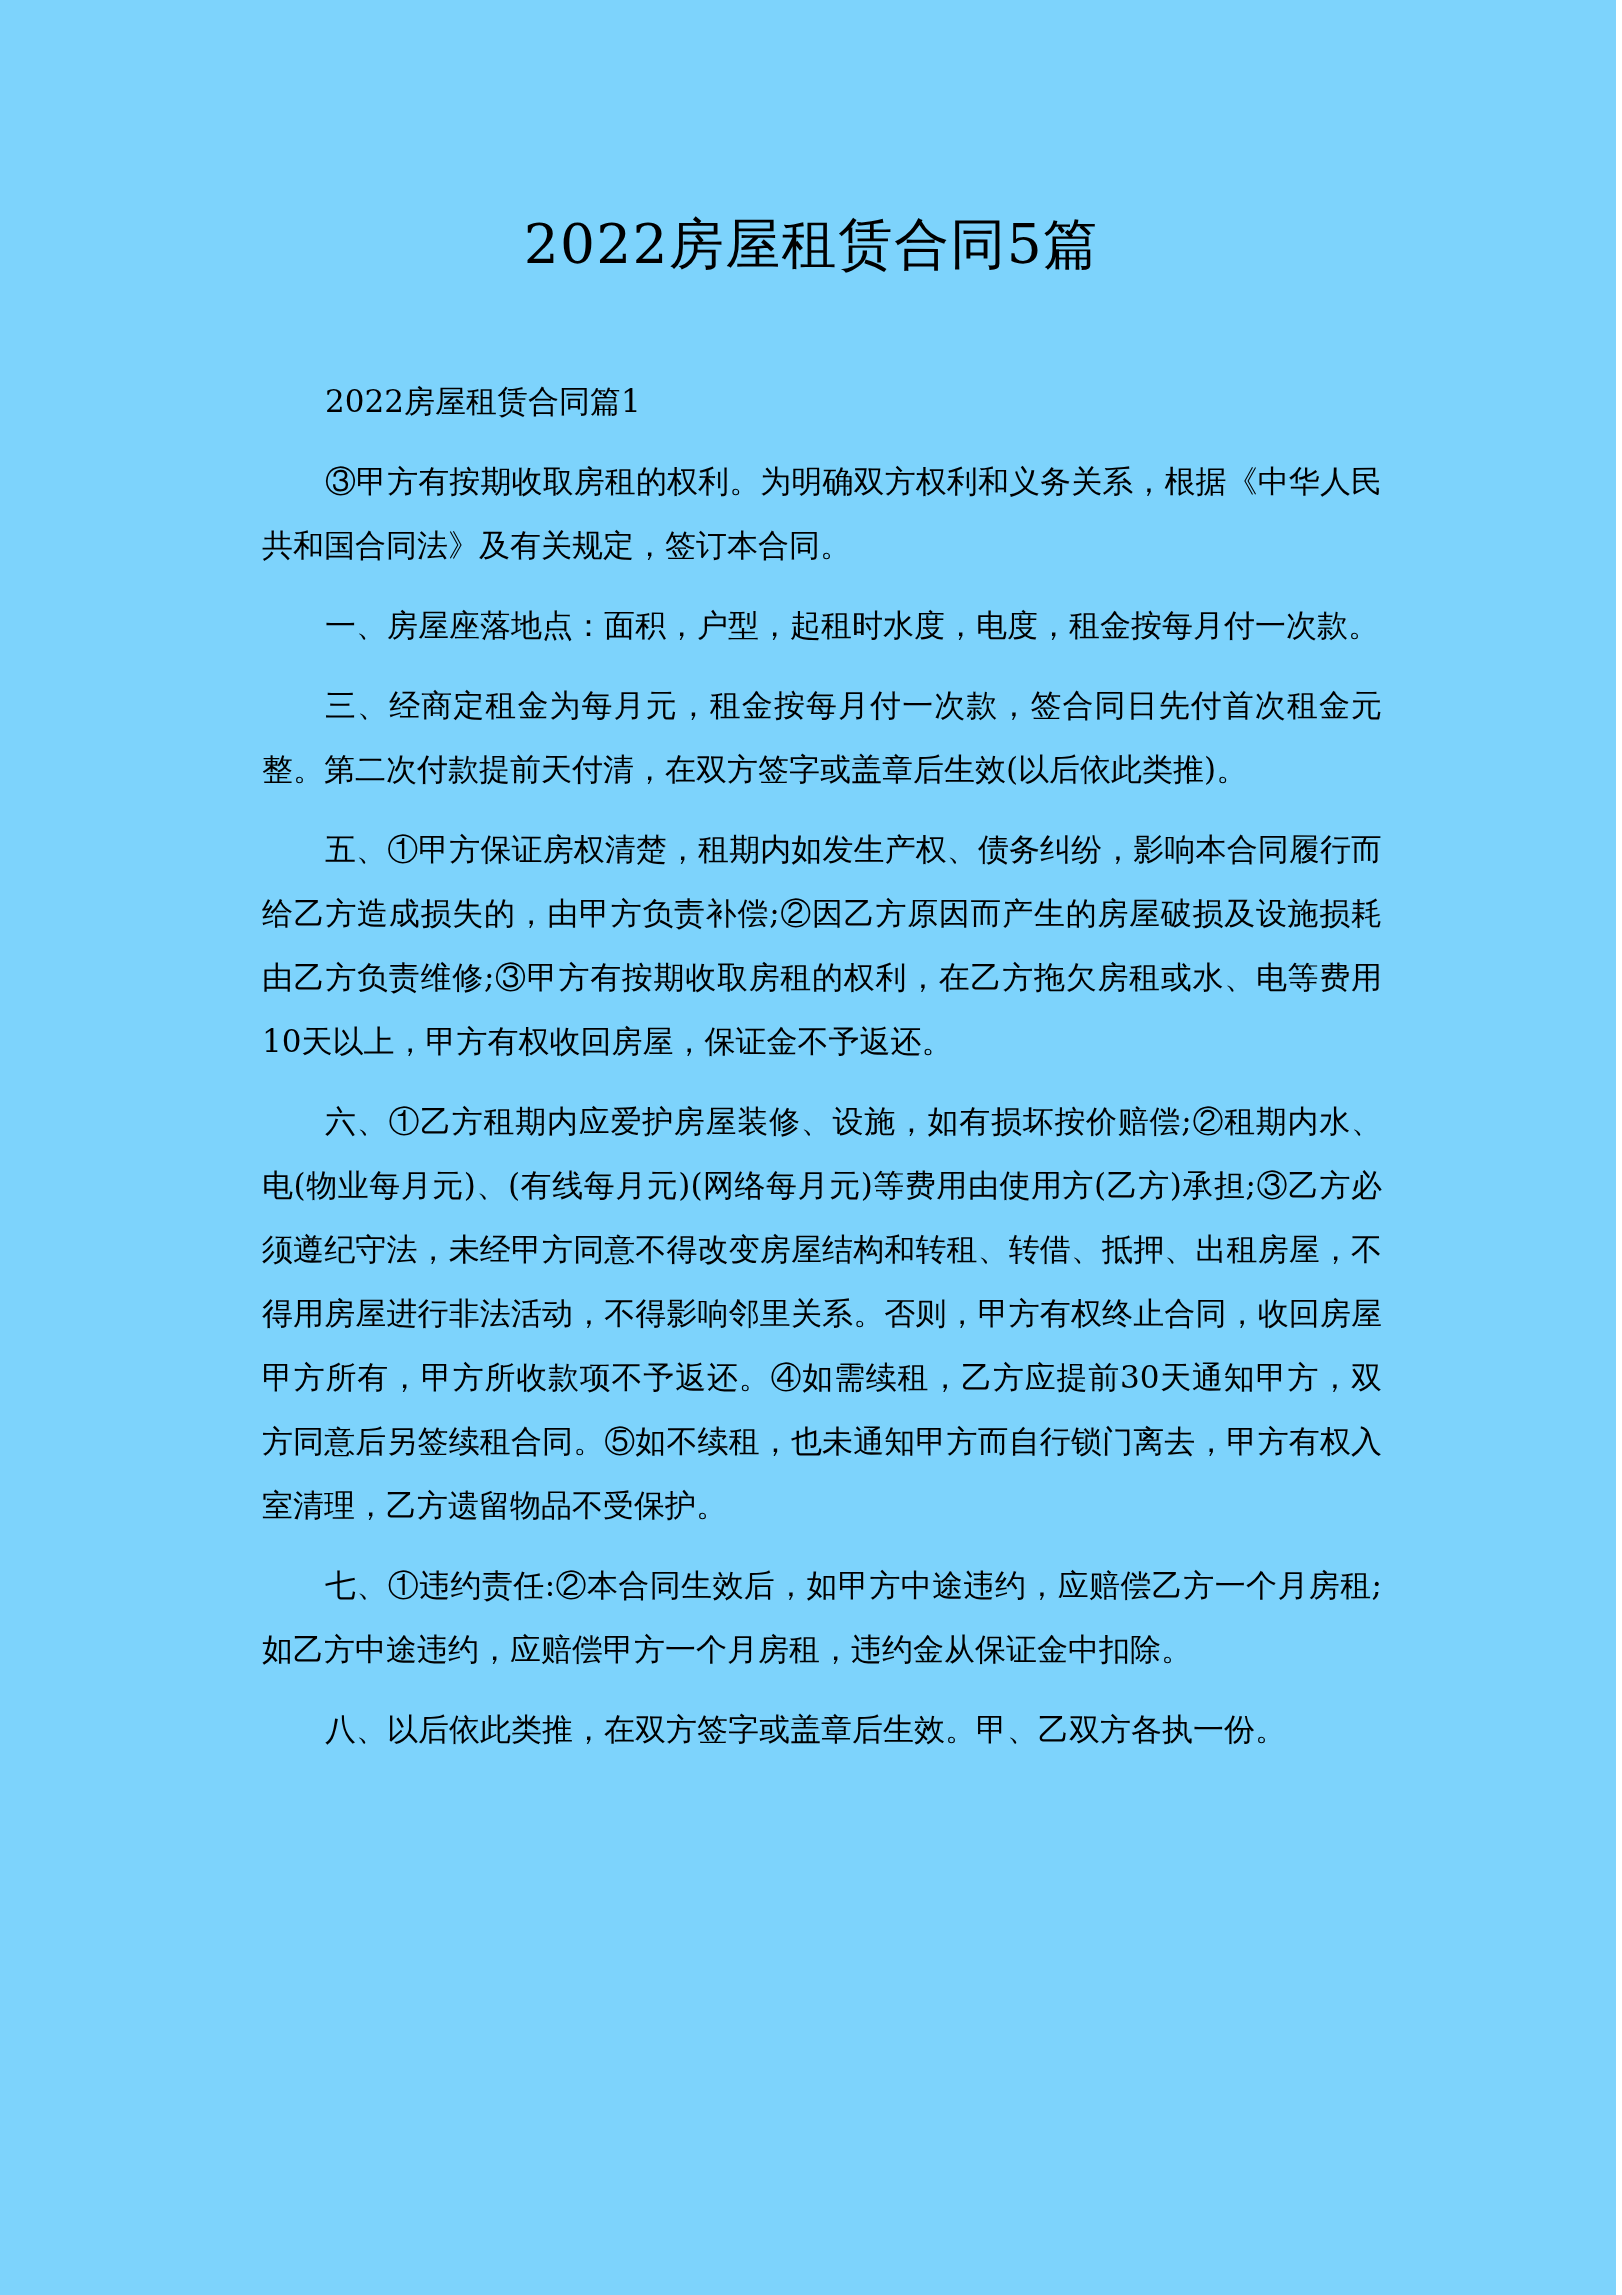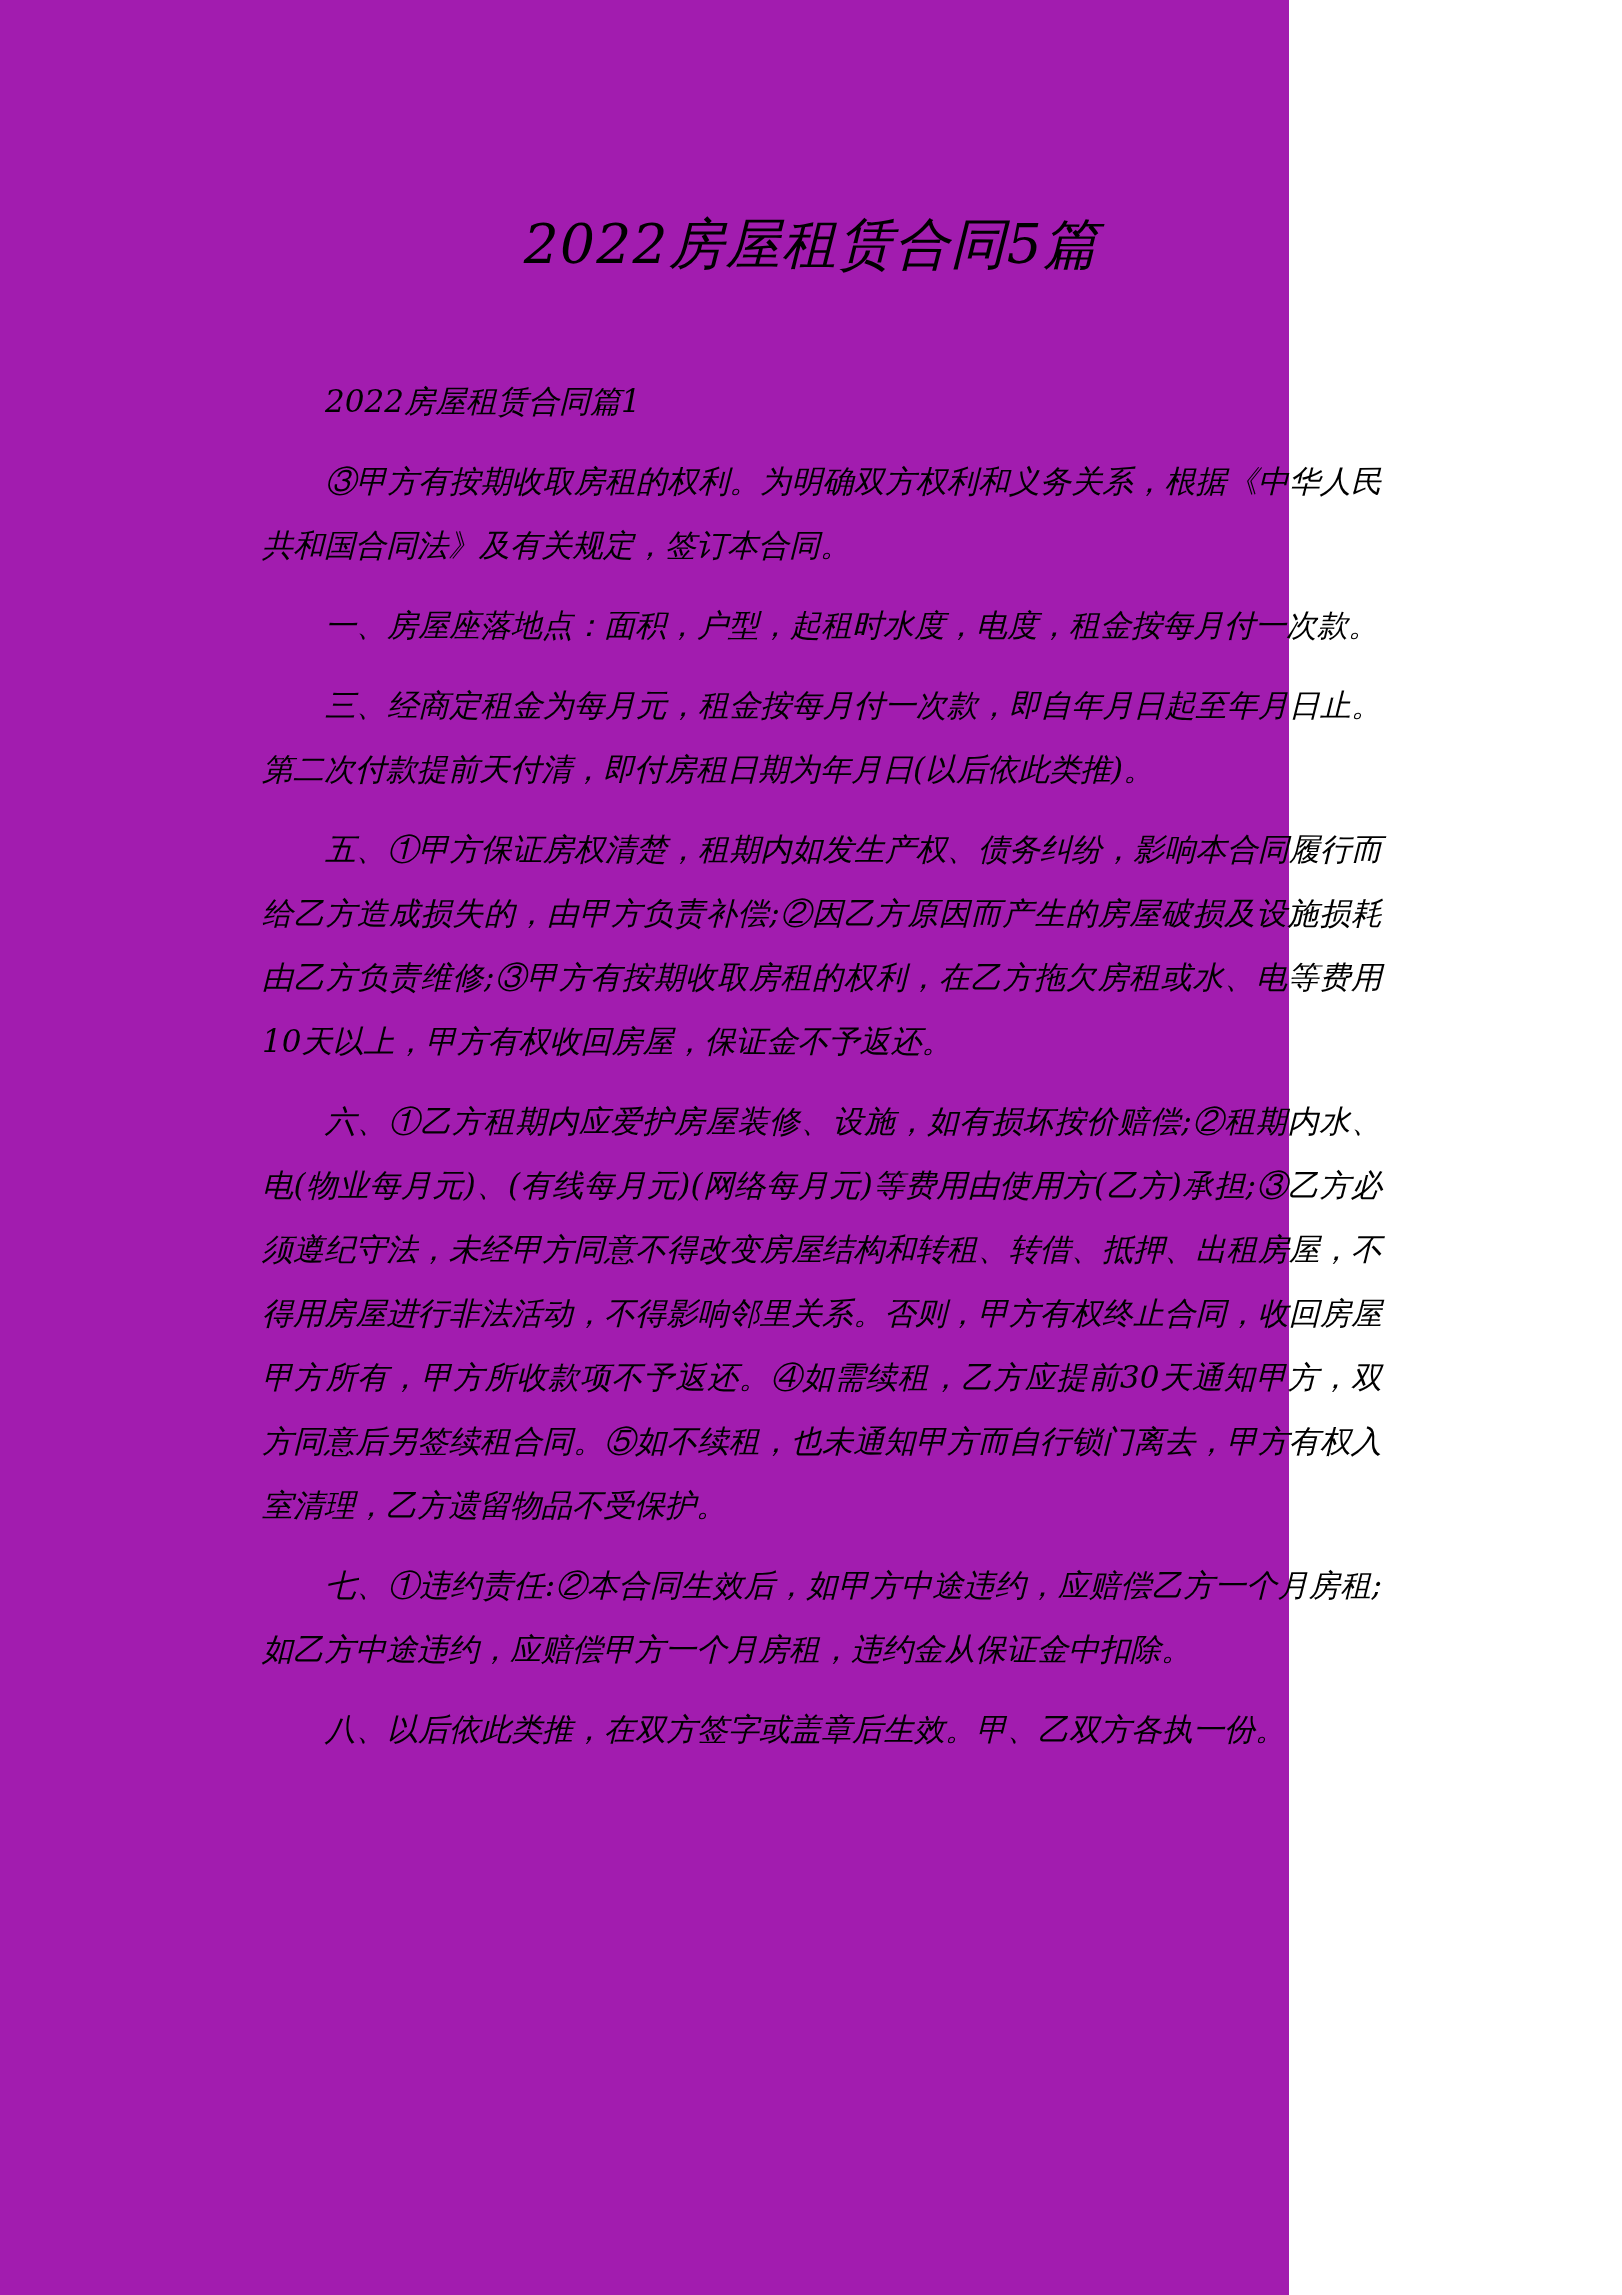--- a/index.html
+++ b/index.html
@@ -12,24 +12,23 @@
       height: 2295px;
       position: relative;
       overflow: hidden;
       color: #000000;
       font-family: "DejaVu Serif", "Liberation Serif", serif;
     }
     .page {
       position: absolute;
       left: 0;
       top: 0;
-      width: 1289px;
+      width: 1616px;
       height: 2295px;
-      background: #a21caf;
-      font-style: italic;
+      background: #7dd3fc;
     }
     .title {
       position: absolute;
       left: 0;
       top: 208px;
       width: 1623px;
       text-align: center;
       font-size: 55px;
       line-height: 72px;
       font-weight: normal;
@@ -63,20 +62,20 @@
 </head>
 <body>
 
 <div class="page">
   <h1 class="title">2022房屋租赁合同5篇</h1>
 
   <div class="body">
     <p class="para">2022房屋租赁合同篇1</p>
     <p class="para">③甲方有按期收取房租的权利。为明确双方权利和义务关系，根据《中华人民共和国合同法》及有关规定，签订本合同。</p>
     <p class="para">一、房屋座落地点：面积，户型，起租时水度，电度，租金按每月付一次款。</p>
-    <p class="para">三、经商定租金为每月元，租金按每月付一次款，即自年月日起至年月日止。第二次付款提前天付清，即付房租日期为年月日(以后依此类推)。</p>
+    <p class="para">三、经商定租金为每月元，租金按每月付一次款，签合同日先付首次租金元整。第二次付款提前天付清，在双方签字或盖章后生效(以后依此类推)。</p>
     <p class="para">五、①甲方保证房权清楚，租期内如发生产权、债务纠纷，影响本合同履行而给乙方造成损失的，由甲方负责补偿;②因乙方原因而产生的房屋破损及设施损耗由乙方负责维修;③甲方有按期收取房租的权利，在乙方拖欠房租或水、电等费用10天以上，甲方有权收回房屋，保证金不予返还。</p>
     <p class="para">六、①乙方租期内应爱护房屋装修、设施，如有损坏按价赔偿;②租期内水、电(物业每月元)、(有线每月元)(网络每月元)等费用由使用方(乙方)承担;③乙方必须遵纪守法，未经甲方同意不得改变房屋结构和转租、转借、抵押、出租房屋，不得用房屋进行非法活动，不得影响邻里关系。否则，甲方有权终止合同，收回房屋甲方所有，甲方所收款项不予返还。④如需续租，乙方应提前30天通知甲方，双方同意后另签续租合同。⑤如不续租，也未通知甲方而自行锁门离去，甲方有权入室清理，乙方遗留物品不受保护。</p>
     <p class="para">七、①违约责任:②本合同生效后，如甲方中途违约，应赔偿乙方一个月房租;如乙方中途违约，应赔偿甲方一个月房租，违约金从保证金中扣除。</p>
     <p class="para">八、以后依此类推，在双方签字或盖章后生效。甲、乙双方各执一份。</p>
   </div>
 </div>
 
 
 </body></html>

